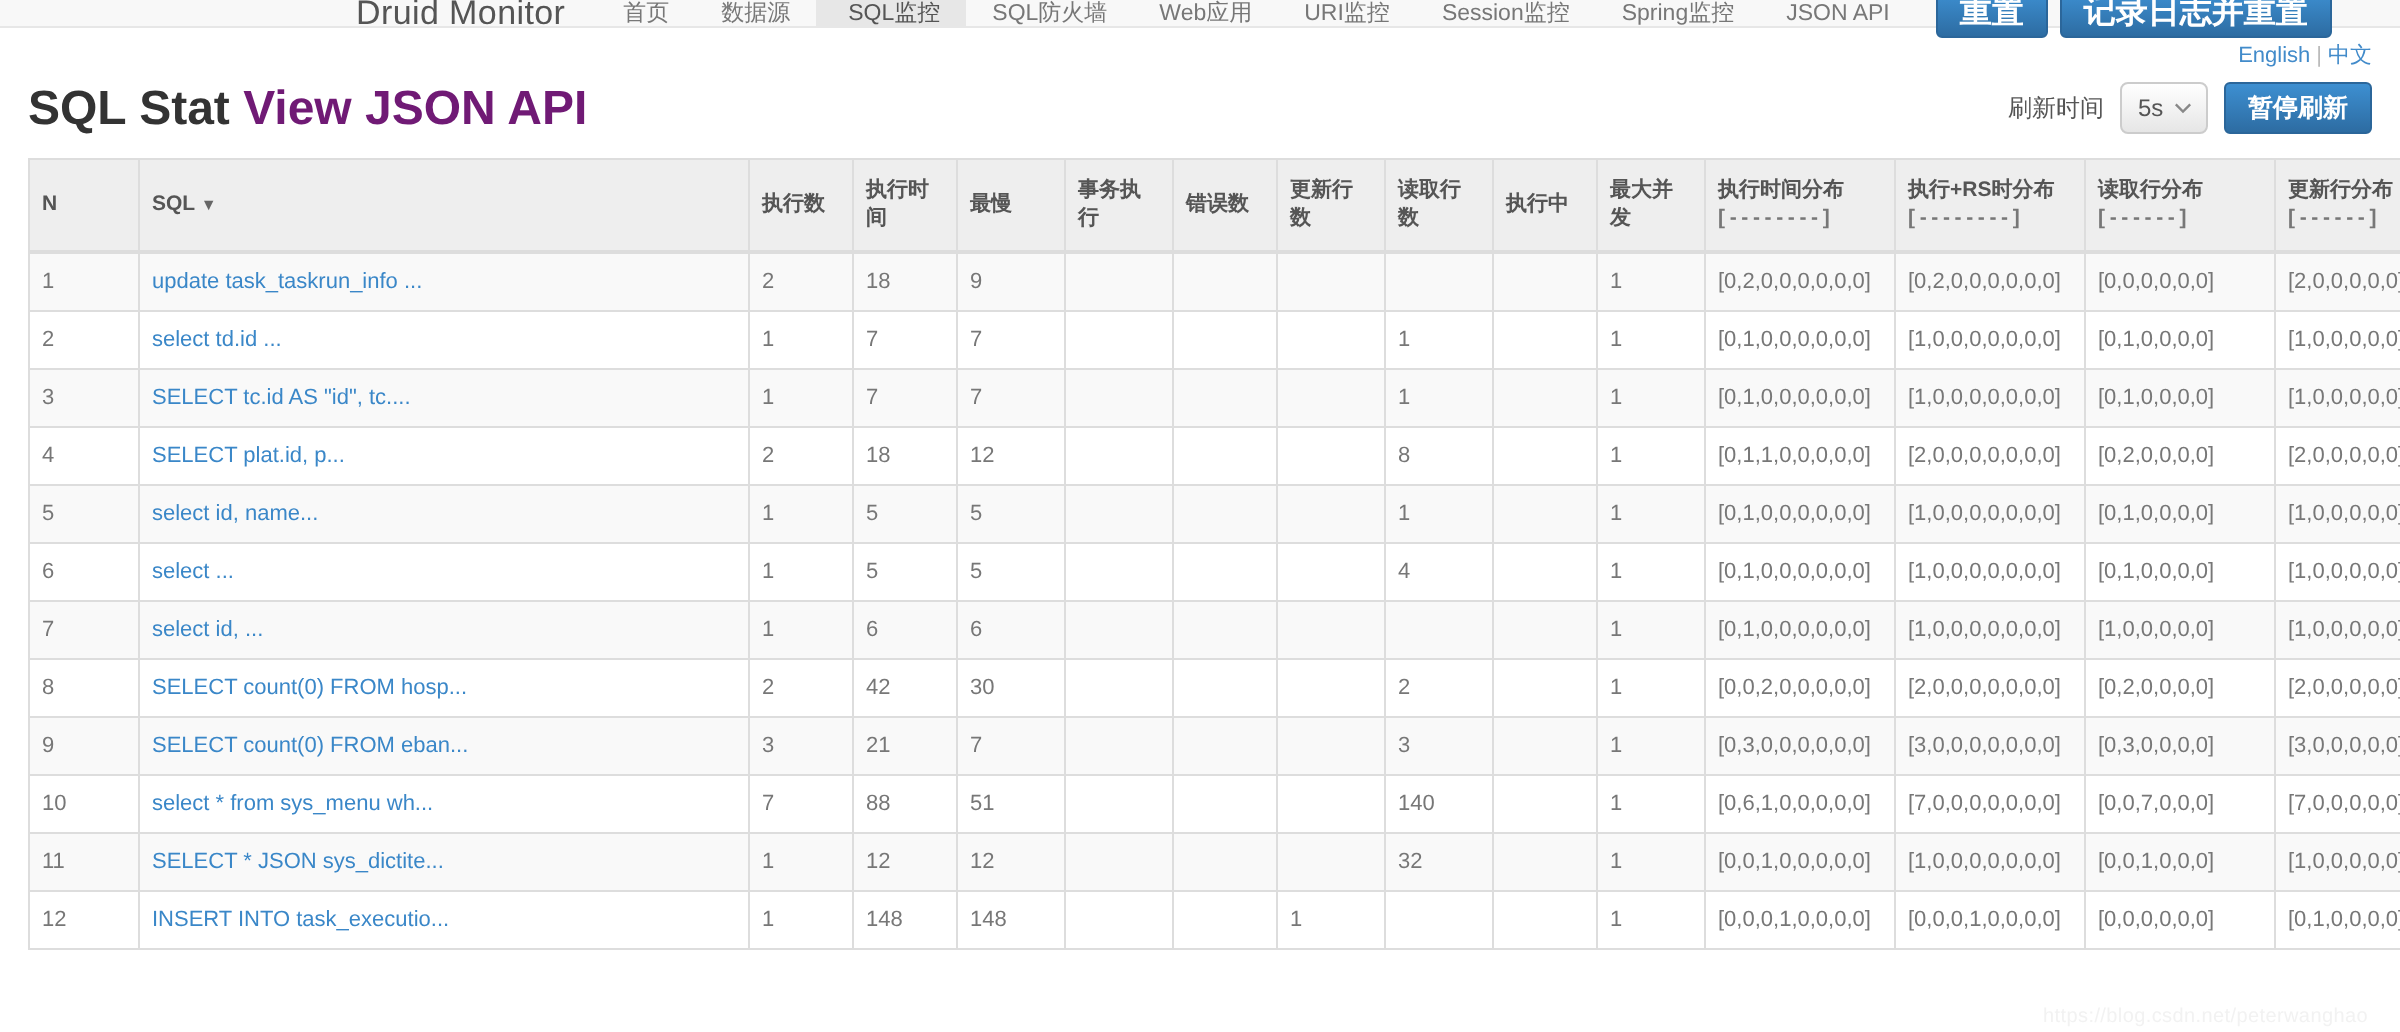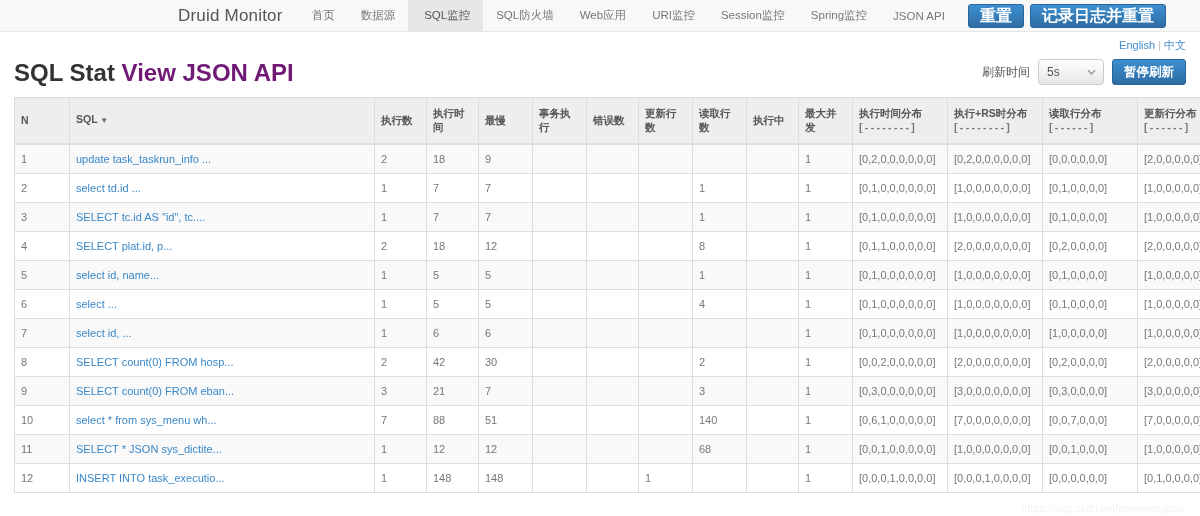--- a/index.html
+++ b/index.html
@@ -6,21 +6,21 @@
   html, body {
     margin: 0; padding: 0;
     width: 1200px; height: 516px;
     background: #ffffff;
     font-family: "Liberation Sans", "DejaVu Sans", sans-serif;
     overflow: hidden;
   }
 
   
   .navbar {
-    height: 32px;
+    height: 14px;
     background: #f8f8f8;
     border-bottom: 1px solid #e7e7e7;
     display: flex;
     align-items: stretch;
     padding-left: 178px;
   }
   .brand {
     font-size: 17px;
     color: #555;
     display: flex;
@@ -88,21 +88,21 @@
   .refresh-label { font-size: 12px; color: #555; white-space: nowrap; }
   .refresh-select {
     appearance: none;
     -webkit-appearance: none;
     background: linear-gradient(to bottom,#fff 0%,#e6e6e6 100%);
     border: 1px solid #ccc;
     border-radius: 4px;
     font-size: 12px;
     color: #555;
     height: 26px;
-    width: 66px;
+    width: 44px;
     padding: 0 8px;
     cursor: pointer;
     font-family: "Liberation Sans", sans-serif;
   }
   .select-wrap { position: relative; display: inline-block; }
   .select-wrap .caret {
     position: absolute; right: 8px; top: 50%;
     transform: translateY(-50%);
     pointer-events: none;
     width: 9px; height: 9px;
@@ -439,21 +439,21 @@
         </tr>
         <tr>
           <td>11</td>
           <td class="sql-cell"><a href="#">SELECT * JSON sys_dictite...</a></td>
           <td>1</td>
           <td>12</td>
           <td>12</td>
           <td></td>
           <td></td>
           <td></td>
-          <td>68</td>
+          <td>32</td>
           <td></td>
           <td>1</td>
           <td>[0,0,1,0,0,0,0,0]</td>
           <td>[1,0,0,0,0,0,0,0]</td>
           <td>[0,0,1,0,0,0]</td>
           <td>[1,0,0,0,0,0]</td>
         </tr>
         <tr>
           <td>12</td>
           <td class="sql-cell"><a href="#">INSERT INTO task_executio...</a></td>

